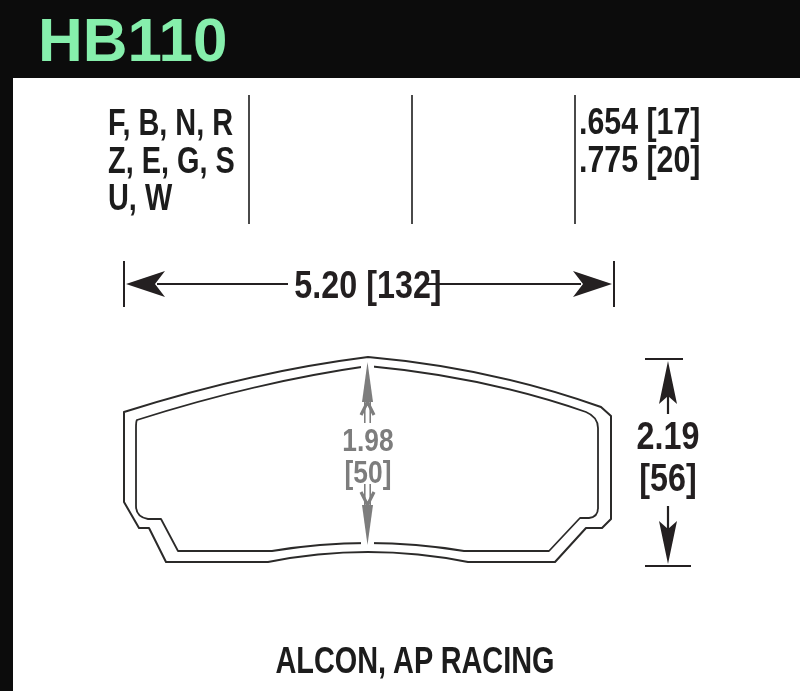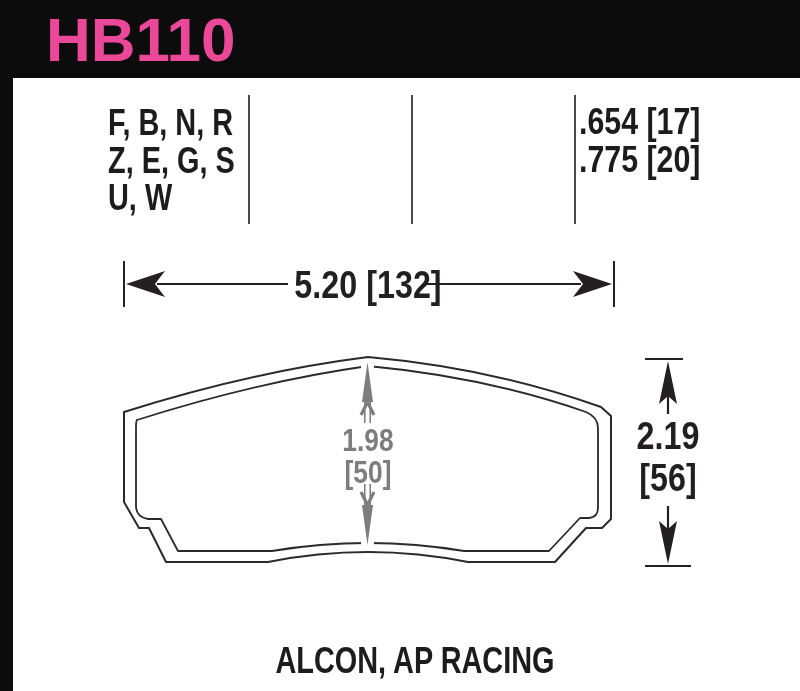--- a/index.html
+++ b/index.html
@@ -6,21 +6,21 @@
   body{
     width:800px;height:691px;position:relative;background:#ffffff;
     font-family:"Liberation Sans","DejaVu Sans",sans-serif;
     overflow:hidden;-webkit-font-smoothing:antialiased;
   }
   .abs{position:absolute;}
   
   .left-strip{left:0;top:0;width:13px;height:691px;background:#0c0c0c;}
   .header-bar{left:0;top:0;width:800px;height:78px;background:#0c0c0c;}
   .part-number{
-    left:46px;top:0;height:78px;line-height:80px;color:#ec4899;
+    left:38px;top:0;height:78px;line-height:80px;color:#86efac;
     font-size:62px;font-weight:bold;letter-spacing:0px;white-space:nowrap;
   }
   
   .compound-codes{
     left:108px;top:104px;color:#1c1c1c;font-size:37px;font-weight:bold;
     line-height:37.5px;white-space:nowrap;
     transform:scaleX(0.78);transform-origin:left top;
   }
   .sep{width:2px;height:129px;top:95px;background:#4a4a4a;}
   .sep1{left:248px;} .sep2{left:411px;} .sep3{left:574px;}

